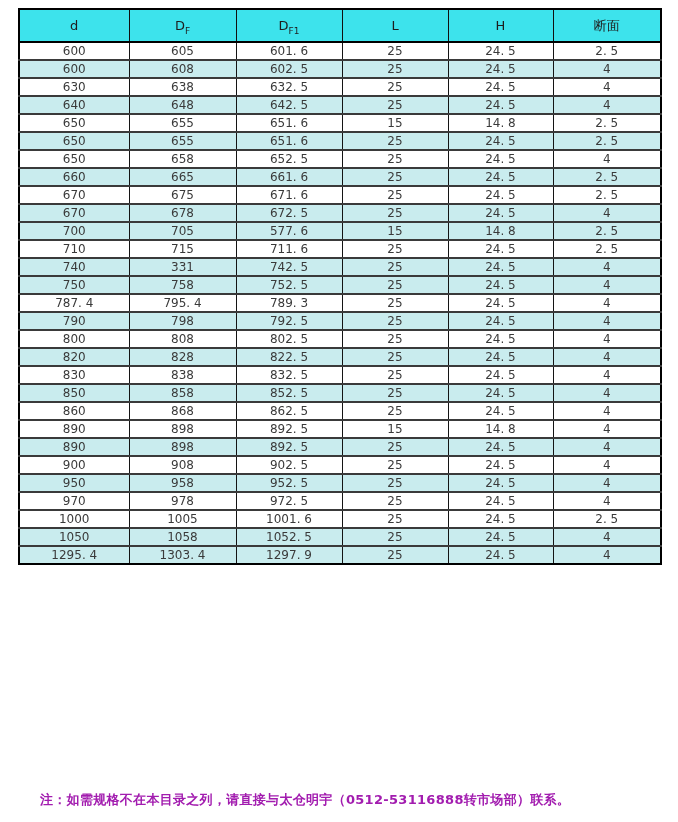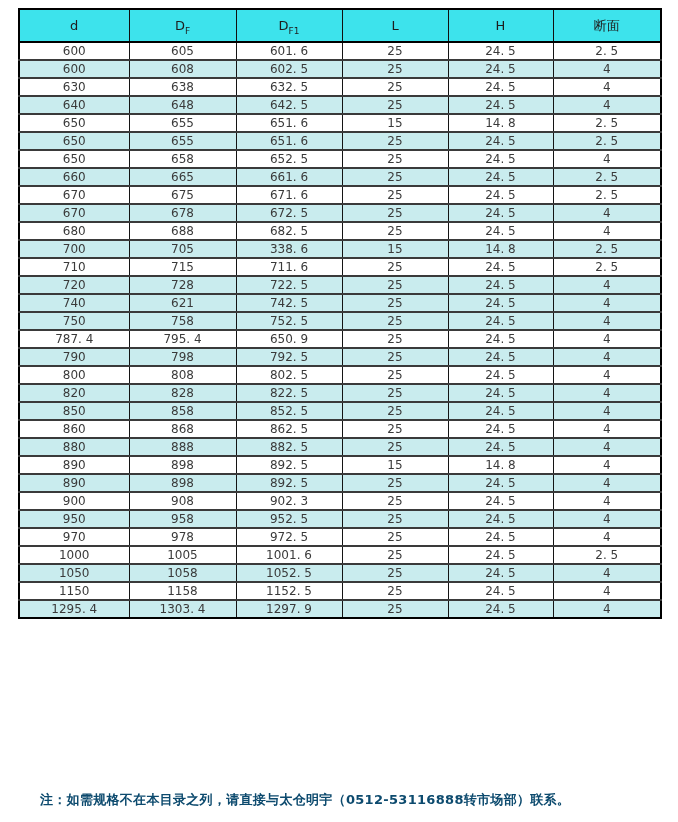--- a/index.html
+++ b/index.html
@@ -43,21 +43,21 @@
     background:var(--row-bg);
     border-left:1px solid var(--grid-dark);
     border-right:1px solid var(--grid-dark);
     border-top:2px solid var(--grid-row);
     padding:0;
     white-space:nowrap;
   }
   tbody tr.alt td{background:var(--row-alt-bg);}
   .note{
     position:absolute;left:40px;top:791px;
-    font-size:13px;font-weight:600;color:#0c4a6e;
+    font-size:13px;font-weight:600;color:#a21caf;
     white-space:nowrap;letter-spacing:0.3px;
   }
 </style>
 </head>
 <body>
 
 <div class="page">
 
   <table class="spec">
     <colgroup>
@@ -152,72 +152,56 @@
           <td>2. 5</td>
         </tr>
         <tr class="alt">
           <td>670</td>
           <td>678</td>
           <td>672. 5</td>
           <td>25</td>
           <td>24. 5</td>
           <td>4</td>
         </tr>
-        <tr>
-          <td>680</td>
-          <td>688</td>
-          <td>682. 5</td>
-          <td>25</td>
-          <td>24. 5</td>
-          <td>4</td>
-        </tr>
         <tr class="alt">
           <td>700</td>
           <td>705</td>
-          <td>338. 6</td>
+          <td>577. 6</td>
           <td>15</td>
           <td>14. 8</td>
           <td>2. 5</td>
         </tr>
         <tr>
           <td>710</td>
           <td>715</td>
           <td>711. 6</td>
           <td>25</td>
           <td>24. 5</td>
           <td>2. 5</td>
         </tr>
         <tr class="alt">
-          <td>720</td>
-          <td>728</td>
-          <td>722. 5</td>
-          <td>25</td>
-          <td>24. 5</td>
-          <td>4</td>
-        </tr>
-        <tr class="alt">
           <td>740</td>
-          <td>621</td>
+          <td>331</td>
           <td>742. 5</td>
           <td>25</td>
           <td>24. 5</td>
           <td>4</td>
         </tr>
         <tr class="alt">
           <td>750</td>
           <td>758</td>
           <td>752. 5</td>
           <td>25</td>
           <td>24. 5</td>
           <td>4</td>
         </tr>
         <tr>
           <td>787. 4</td>
           <td>795. 4</td>
-          <td>650. 9</td>
+          <td>789. 3</td>
           <td>25</td>
           <td>24. 5</td>
           <td>4</td>
         </tr>
         <tr class="alt">
           <td>790</td>
           <td>798</td>
           <td>792. 5</td>
           <td>25</td>
           <td>24. 5</td>
@@ -232,40 +216,40 @@
           <td>4</td>
         </tr>
         <tr class="alt">
           <td>820</td>
           <td>828</td>
           <td>822. 5</td>
           <td>25</td>
           <td>24. 5</td>
           <td>4</td>
         </tr>
+        <tr>
+          <td>830</td>
+          <td>838</td>
+          <td>832. 5</td>
+          <td>25</td>
+          <td>24. 5</td>
+          <td>4</td>
+        </tr>
         <tr class="alt">
           <td>850</td>
           <td>858</td>
           <td>852. 5</td>
           <td>25</td>
           <td>24. 5</td>
           <td>4</td>
         </tr>
         <tr>
           <td>860</td>
           <td>868</td>
           <td>862. 5</td>
-          <td>25</td>
-          <td>24. 5</td>
-          <td>4</td>
-        </tr>
-        <tr class="alt">
-          <td>880</td>
-          <td>888</td>
-          <td>882. 5</td>
           <td>25</td>
           <td>24. 5</td>
           <td>4</td>
         </tr>
         <tr>
           <td>890</td>
           <td>898</td>
           <td>892. 5</td>
           <td>15</td>
           <td>14. 8</td>
@@ -275,21 +259,21 @@
           <td>890</td>
           <td>898</td>
           <td>892. 5</td>
           <td>25</td>
           <td>24. 5</td>
           <td>4</td>
         </tr>
         <tr>
           <td>900</td>
           <td>908</td>
-          <td>902. 3</td>
+          <td>902. 5</td>
           <td>25</td>
           <td>24. 5</td>
           <td>4</td>
         </tr>
         <tr class="alt">
           <td>950</td>
           <td>958</td>
           <td>952. 5</td>
           <td>25</td>
           <td>24. 5</td>
@@ -312,28 +296,20 @@
           <td>2. 5</td>
         </tr>
         <tr class="alt">
           <td>1050</td>
           <td>1058</td>
           <td>1052. 5</td>
           <td>25</td>
           <td>24. 5</td>
           <td>4</td>
         </tr>
-        <tr>
-          <td>1150</td>
-          <td>1158</td>
-          <td>1152. 5</td>
-          <td>25</td>
-          <td>24. 5</td>
-          <td>4</td>
-        </tr>
         <tr class="alt">
           <td>1295. 4</td>
           <td>1303. 4</td>
           <td>1297. 9</td>
           <td>25</td>
           <td>24. 5</td>
           <td>4</td>
         </tr>
       </tbody>
   </table>

